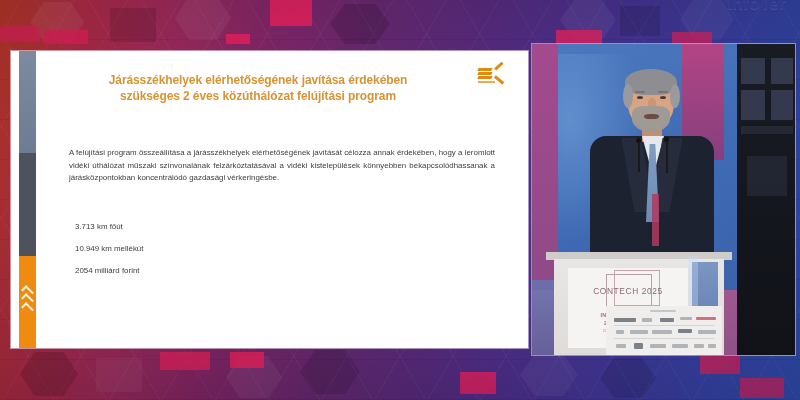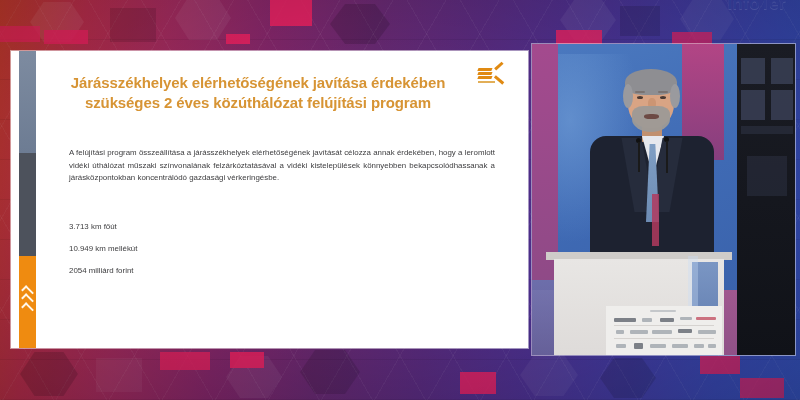--- a/index.html
+++ b/index.html
@@ -82,39 +82,39 @@
   .mklogo .sub{
     position:absolute;left:2px;top:13px;width:28px;height:2px;
     background:linear-gradient(90deg,#d9941f 0 60%, transparent 60%);
     opacity:.75;
   }
 
   .slide-title{
     position:absolute;left:6px;right:62px;top:22px;
     text-align:center;
     color:#d79434;
-    font-size:15px;font-weight:bold;line-height:1.32;
+    font-size:12px;font-weight:bold;line-height:1.32;
     letter-spacing:-.1px;
   }
   .slide-title .l2{display:block;}
 
   .para{
     position:absolute;left:25px;right:33px;top:88px;
     color:#3d3d3f;font-size:7.9px;line-height:1.62;
     text-align:justify;
   }
   .nums-head{
     position:absolute;left:25px;top:155px;
     color:#3d3d3f;font-size:7.9px;
   }
   .numlist{
     position:absolute;left:25px;top:172px;
     color:#3d3d3f;font-size:7.9px;line-height:1;
   }
-  .numlist li{list-style:none;margin:0 0 14px 0;}
+  .numlist li{list-style:none;margin:0 0 14px 6px;}
   .numlist{margin:0;padding:0;}
 
   
   #video{
     position:absolute;left:532px;top:44px;width:263px;height:311px;
     background:#111;overflow:hidden;
     box-shadow:0 0 0 1px rgba(255,255,255,.45);
   }
   .v-bg{position:absolute;inset:0;background:#2a2f45;}
   .v-blue{
@@ -403,20 +403,27 @@
       <div class="mic-stem" style="left:106px;top:98px;height:30px;"></div>
       <div class="mic" style="left:132px;top:93px;"></div>
       <div class="mic-stem" style="left:134px;top:97px;height:32px;"></div>
     </div>
 
     <div class="podium-top"></div>
     <div class="podium"></div>
     <div class="podium-edge"></div>
     <div class="podium-glass"></div>
 
+    <div class="podium-board">
+      <div class="cube"></div>
+      <div class="pb-title">CONTECH 2025</div>
+      <div class="pb-l1">INFOTER CONTECH</div>
+      <div class="pb-l2">2025 Konferencia</div>
+      <div class="pb-l3">2025. október 16-17. Balatonfüred</div>
+    </div>
 
     <div class="sponsor">
       <div class="sp-chip" style="left:44px;top:4px;width:26px;height:2px;opacity:.5"></div>
       <div class="sp-chip dark" style="left:8px;top:12px;width:22px;"></div>
       <div class="sp-chip" style="left:36px;top:12px;width:10px;"></div>
       <div class="sp-chip dark" style="left:54px;top:12px;width:14px;"></div>
       <div class="sp-chip" style="left:74px;top:11px;width:12px;height:3px;"></div>
       <div class="sp-chip red" style="left:90px;top:11px;width:20px;height:3px;"></div>
       <div class="sp-sep" style="top:19px;"></div>
       <div class="sp-chip" style="left:10px;top:24px;width:8px;"></div>

